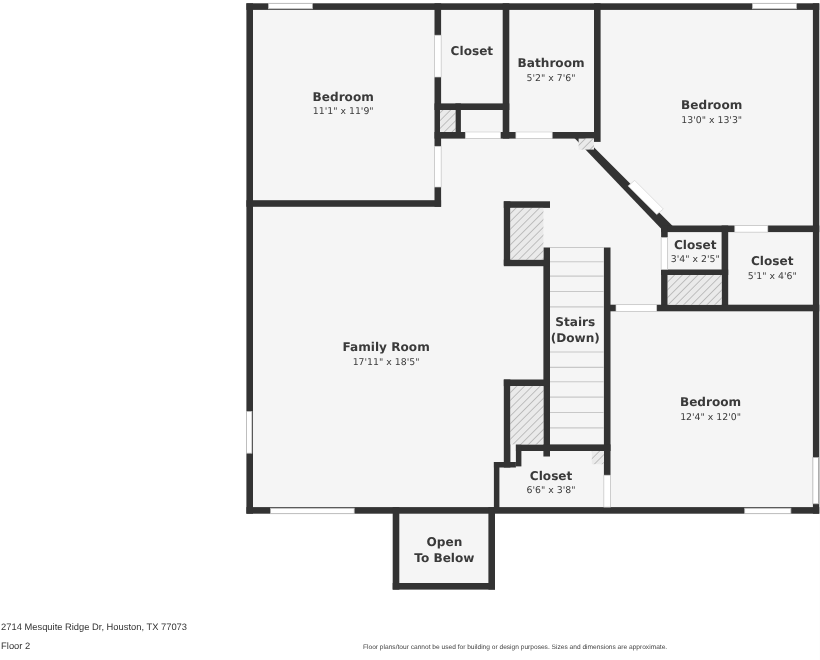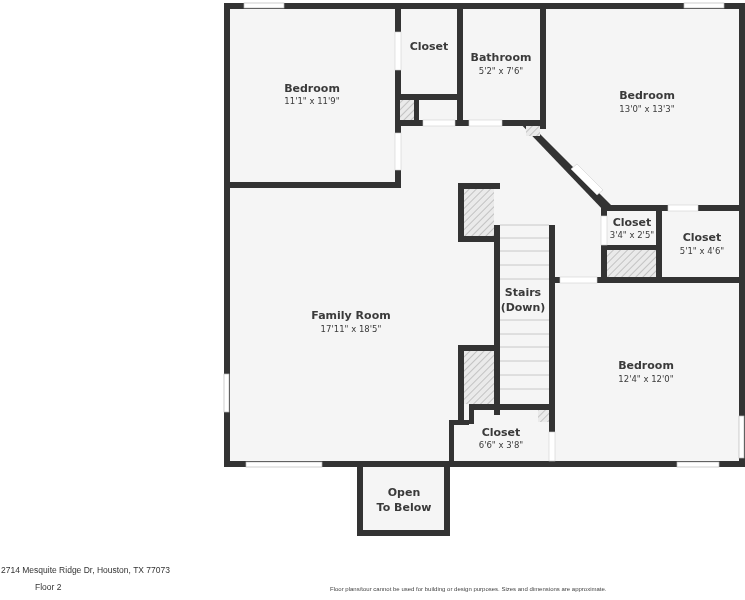--- a/index.html
+++ b/index.html
@@ -9,21 +9,21 @@
   .room-fill { fill: #f5f5f5; }
   .wall { fill: #333333; }
   .door { fill: #ffffff; stroke: #cfcfcf; stroke-width: 0.6; }
   .window { fill: #ffffff; stroke: #b9b9b9; stroke-width: 0.7; }
   .hatch { fill: url(#hatch); }
   .stair-line { stroke: #c8c8c8; stroke-width: 1; }
   .room-name { font-family: "DejaVu Sans", sans-serif; font-weight: bold; font-size: 11px; fill: #3a3a3a; text-anchor: middle; }
   .room-dim { font-family: "DejaVu Sans", sans-serif; font-size: 8.5px; fill: #3a3a3a; text-anchor: middle; }
   .footer { position: absolute; font-family: "Liberation Sans", sans-serif; color: #333; }
   #addr { left: 1px; top: 565px; font-size: 8.5px; }
-  #floor { left: 1px; top: 582px; font-size: 8.5px; margin-left: 34px; }
+  #floor { left: 1px; top: 582px; font-size: 8.5px; }
   #disc { left: 330px; top: 586px; font-size: 6px; color: #444; }
 </style>
 </head>
 <body>
 
 <svg id="plan" width="745" height="600" viewBox="0 0 745 600" xmlns="http://www.w3.org/2000/svg">
   <defs>
     <pattern id="hatch" width="5" height="5" patternUnits="userSpaceOnUse" patternTransform="rotate(45)">
       <rect width="5" height="5" fill="#eaeaea"></rect>
       <line x1="0" y1="0" x2="0" y2="5" stroke="#9a9a9a" stroke-width="1"></line>

